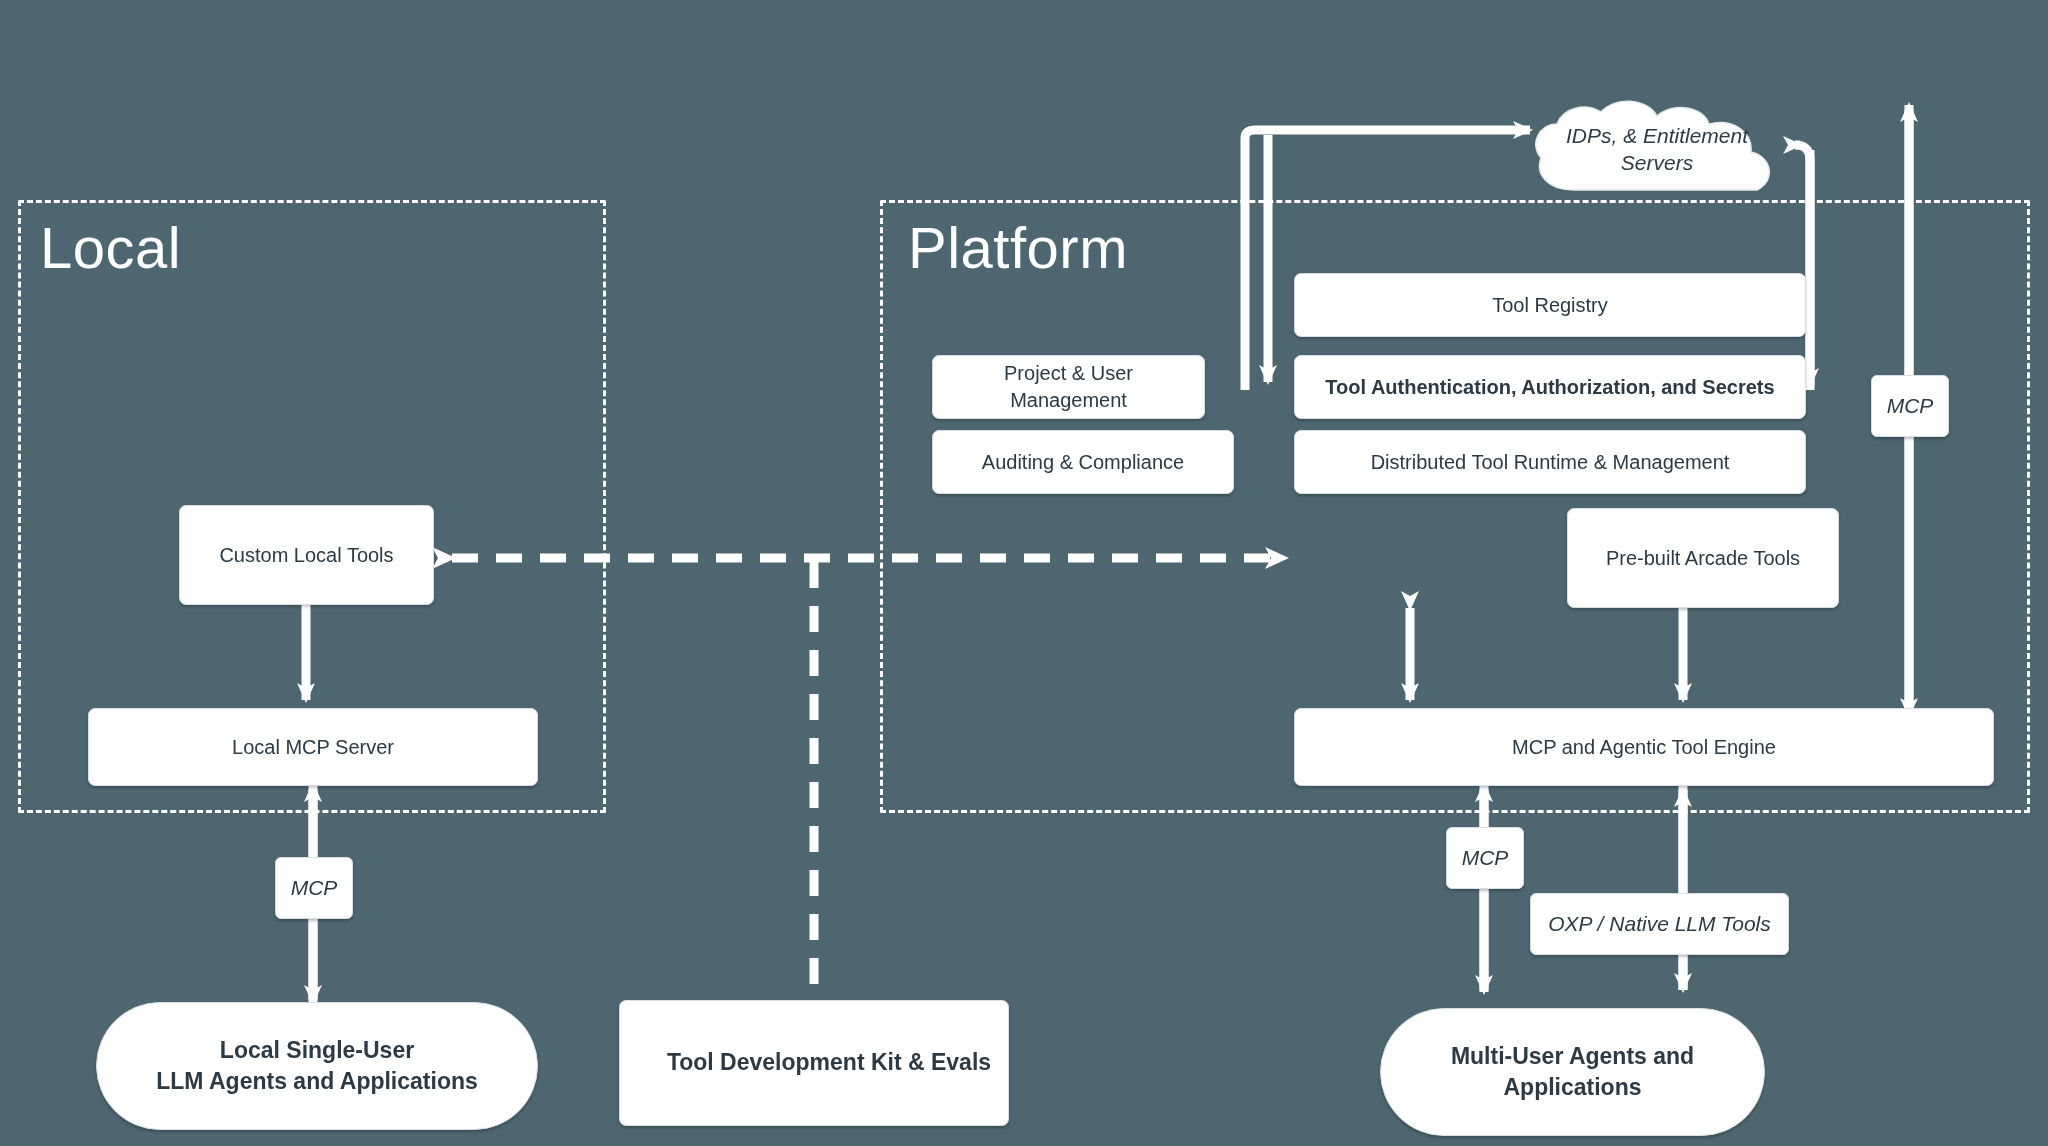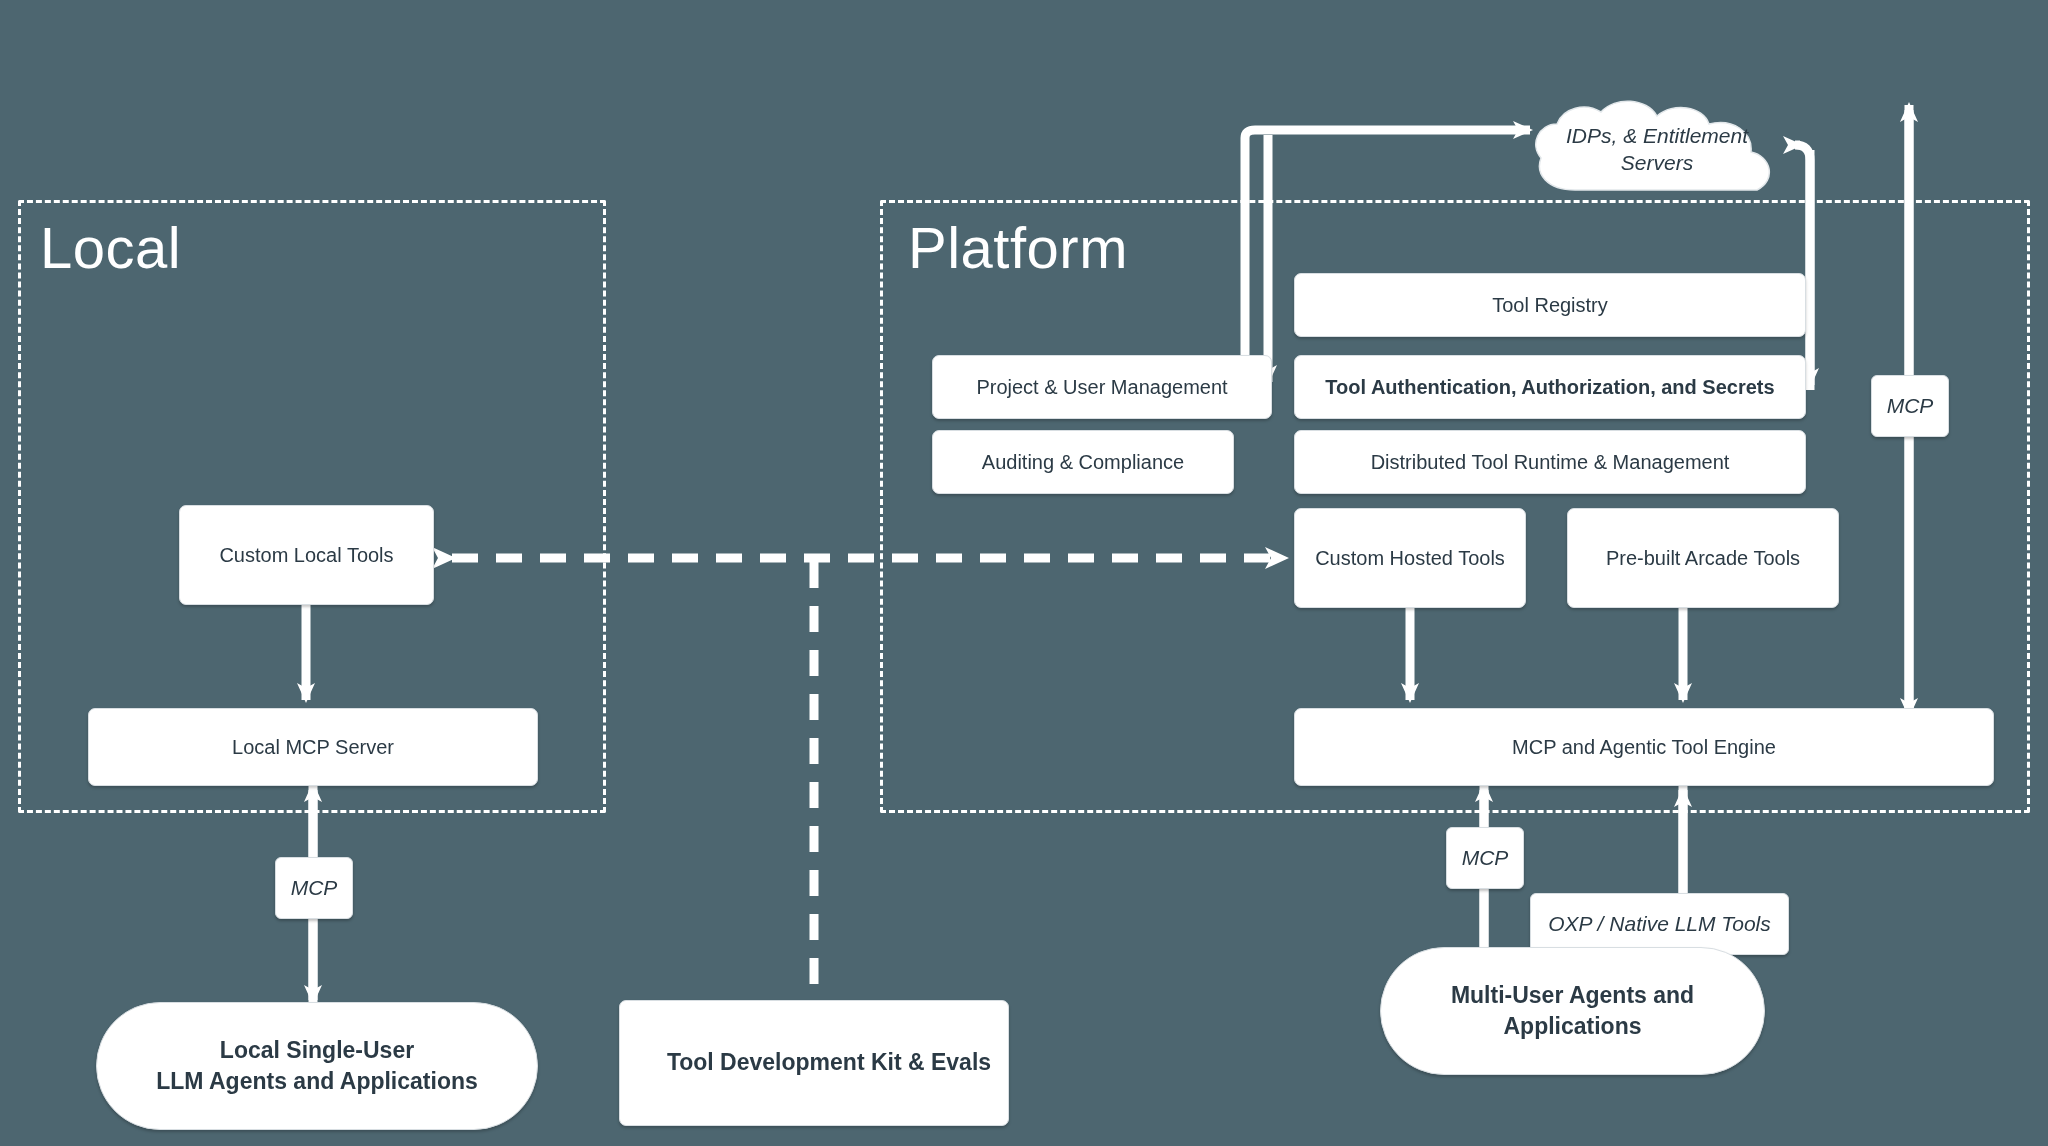--- a/index.html
+++ b/index.html
@@ -162,40 +162,39 @@
 
   <div class="node tag" style="left:275px;top:857px;width:78px;height:62px;">MCP</div>
 
   <div class="node pill bold" style="left:96px;top:1002px;width:442px;height:128px;flex-direction:column;">
     <span>Local Single-User</span>
     <span>LLM Agents and Applications</span>
   </div>
 
   <div class="node bold" style="left:619px;top:1000px;width:390px;height:126px;padding-left:40px;">Tool Development Kit &amp; Evals</div>
 
-  <div class="node" style="left:932px;top:355px;width:340px;height:64px;">Project &amp; User Management</div>
+  <div class="node" style="left:932px;top:355px;width:273px;height:64px;">Project &amp; User Management</div>
 
   <div class="node" style="left:932px;top:430px;width:302px;height:64px;">Auditing &amp; Compliance</div>
 
   <div class="node" style="left:1294px;top:273px;width:512px;height:64px;">Tool Registry</div>
 
   <div class="node" style="left:1294px;top:355px;width:512px;height:64px;font-weight:bold;">Tool Authentication, Authorization, and Secrets</div>
 
   <div class="node" style="left:1294px;top:430px;width:512px;height:64px;">Distributed Tool Runtime &amp; Management</div>
 
-  <div class="node" style="left:1294px;top:508px;width:232px;height:100px;">Custom Hosted Tools</div>
 
   <div class="node" style="left:1567px;top:508px;width:272px;height:100px;">Pre-built Arcade Tools</div>
 
   <div class="node" style="left:1294px;top:708px;width:700px;height:78px;">MCP and Agentic Tool Engine</div>
 
   <div class="node tag" style="left:1446px;top:827px;width:78px;height:62px;">MCP</div>
 
   <div class="node tag" style="left:1871px;top:375px;width:78px;height:62px;">MCP</div>
 
   <div class="node tag" style="left:1530px;top:893px;width:259px;height:62px;">OXP / Native LLM Tools</div>
 
-  <div class="node pill bold" style="left:1380px;top:947px;width:385px;height:128px;flex-direction:column;">
+  <div class="node pill bold" style="left:1380px;top:1008px;width:385px;height:128px;flex-direction:column;">
     <span>Multi-User Agents and</span>
     <span>Applications</span>
   </div>
 
 </div>
 
 </body></html>

